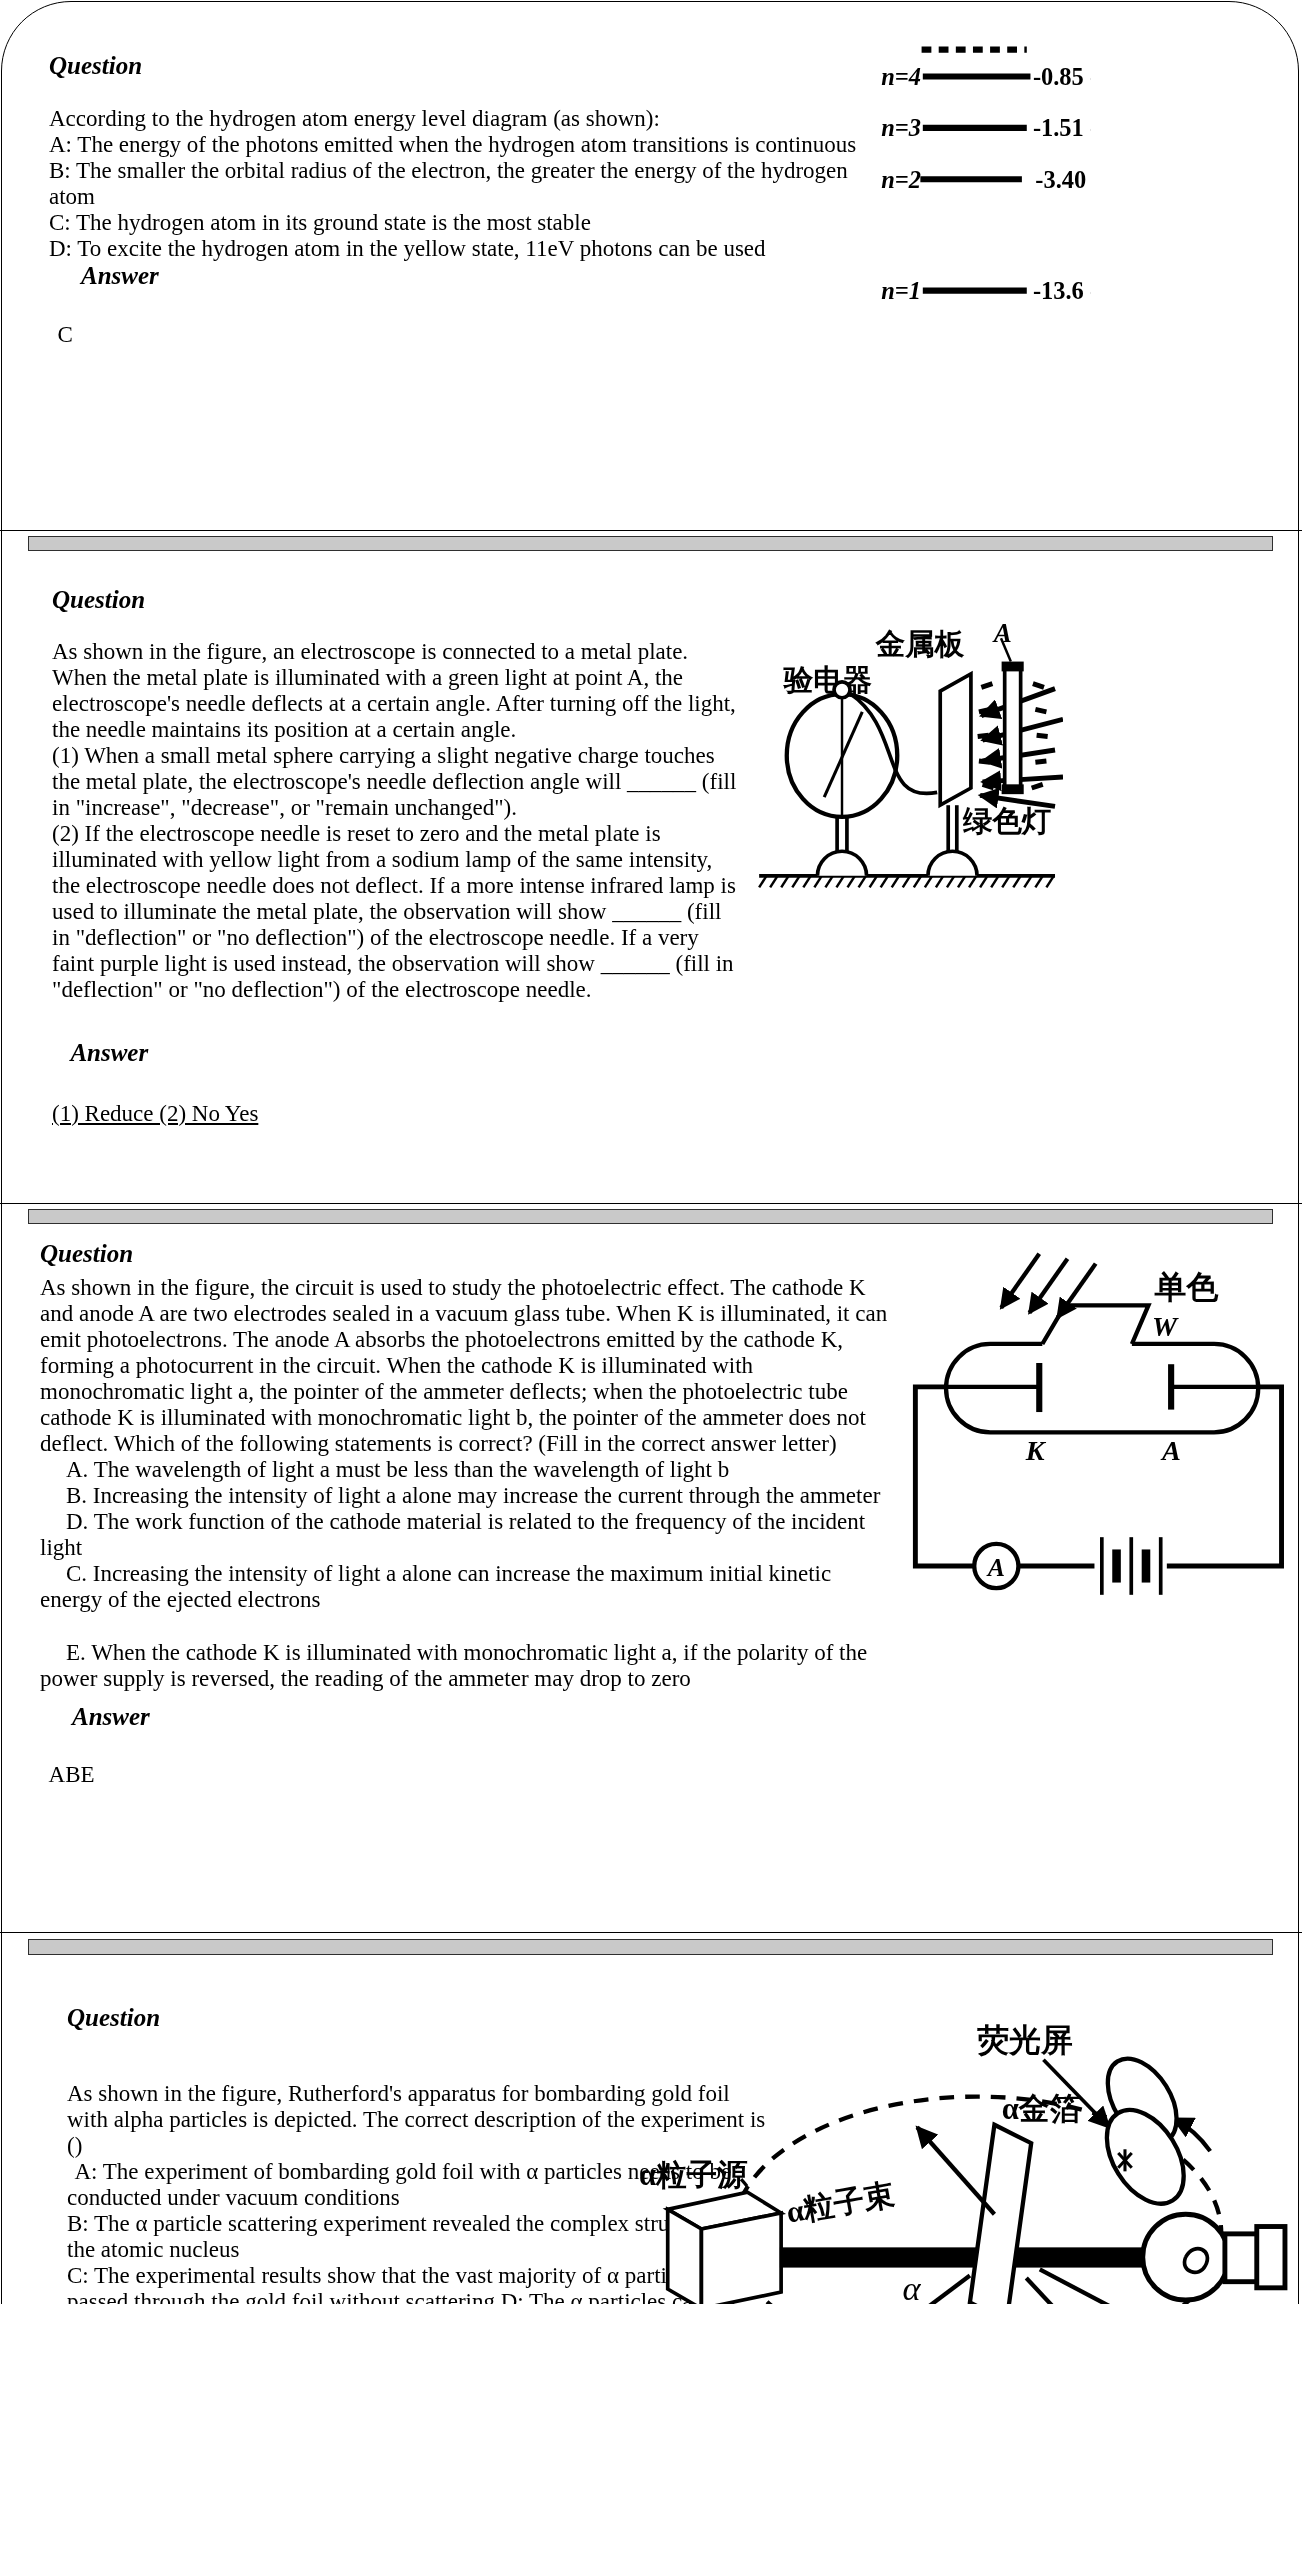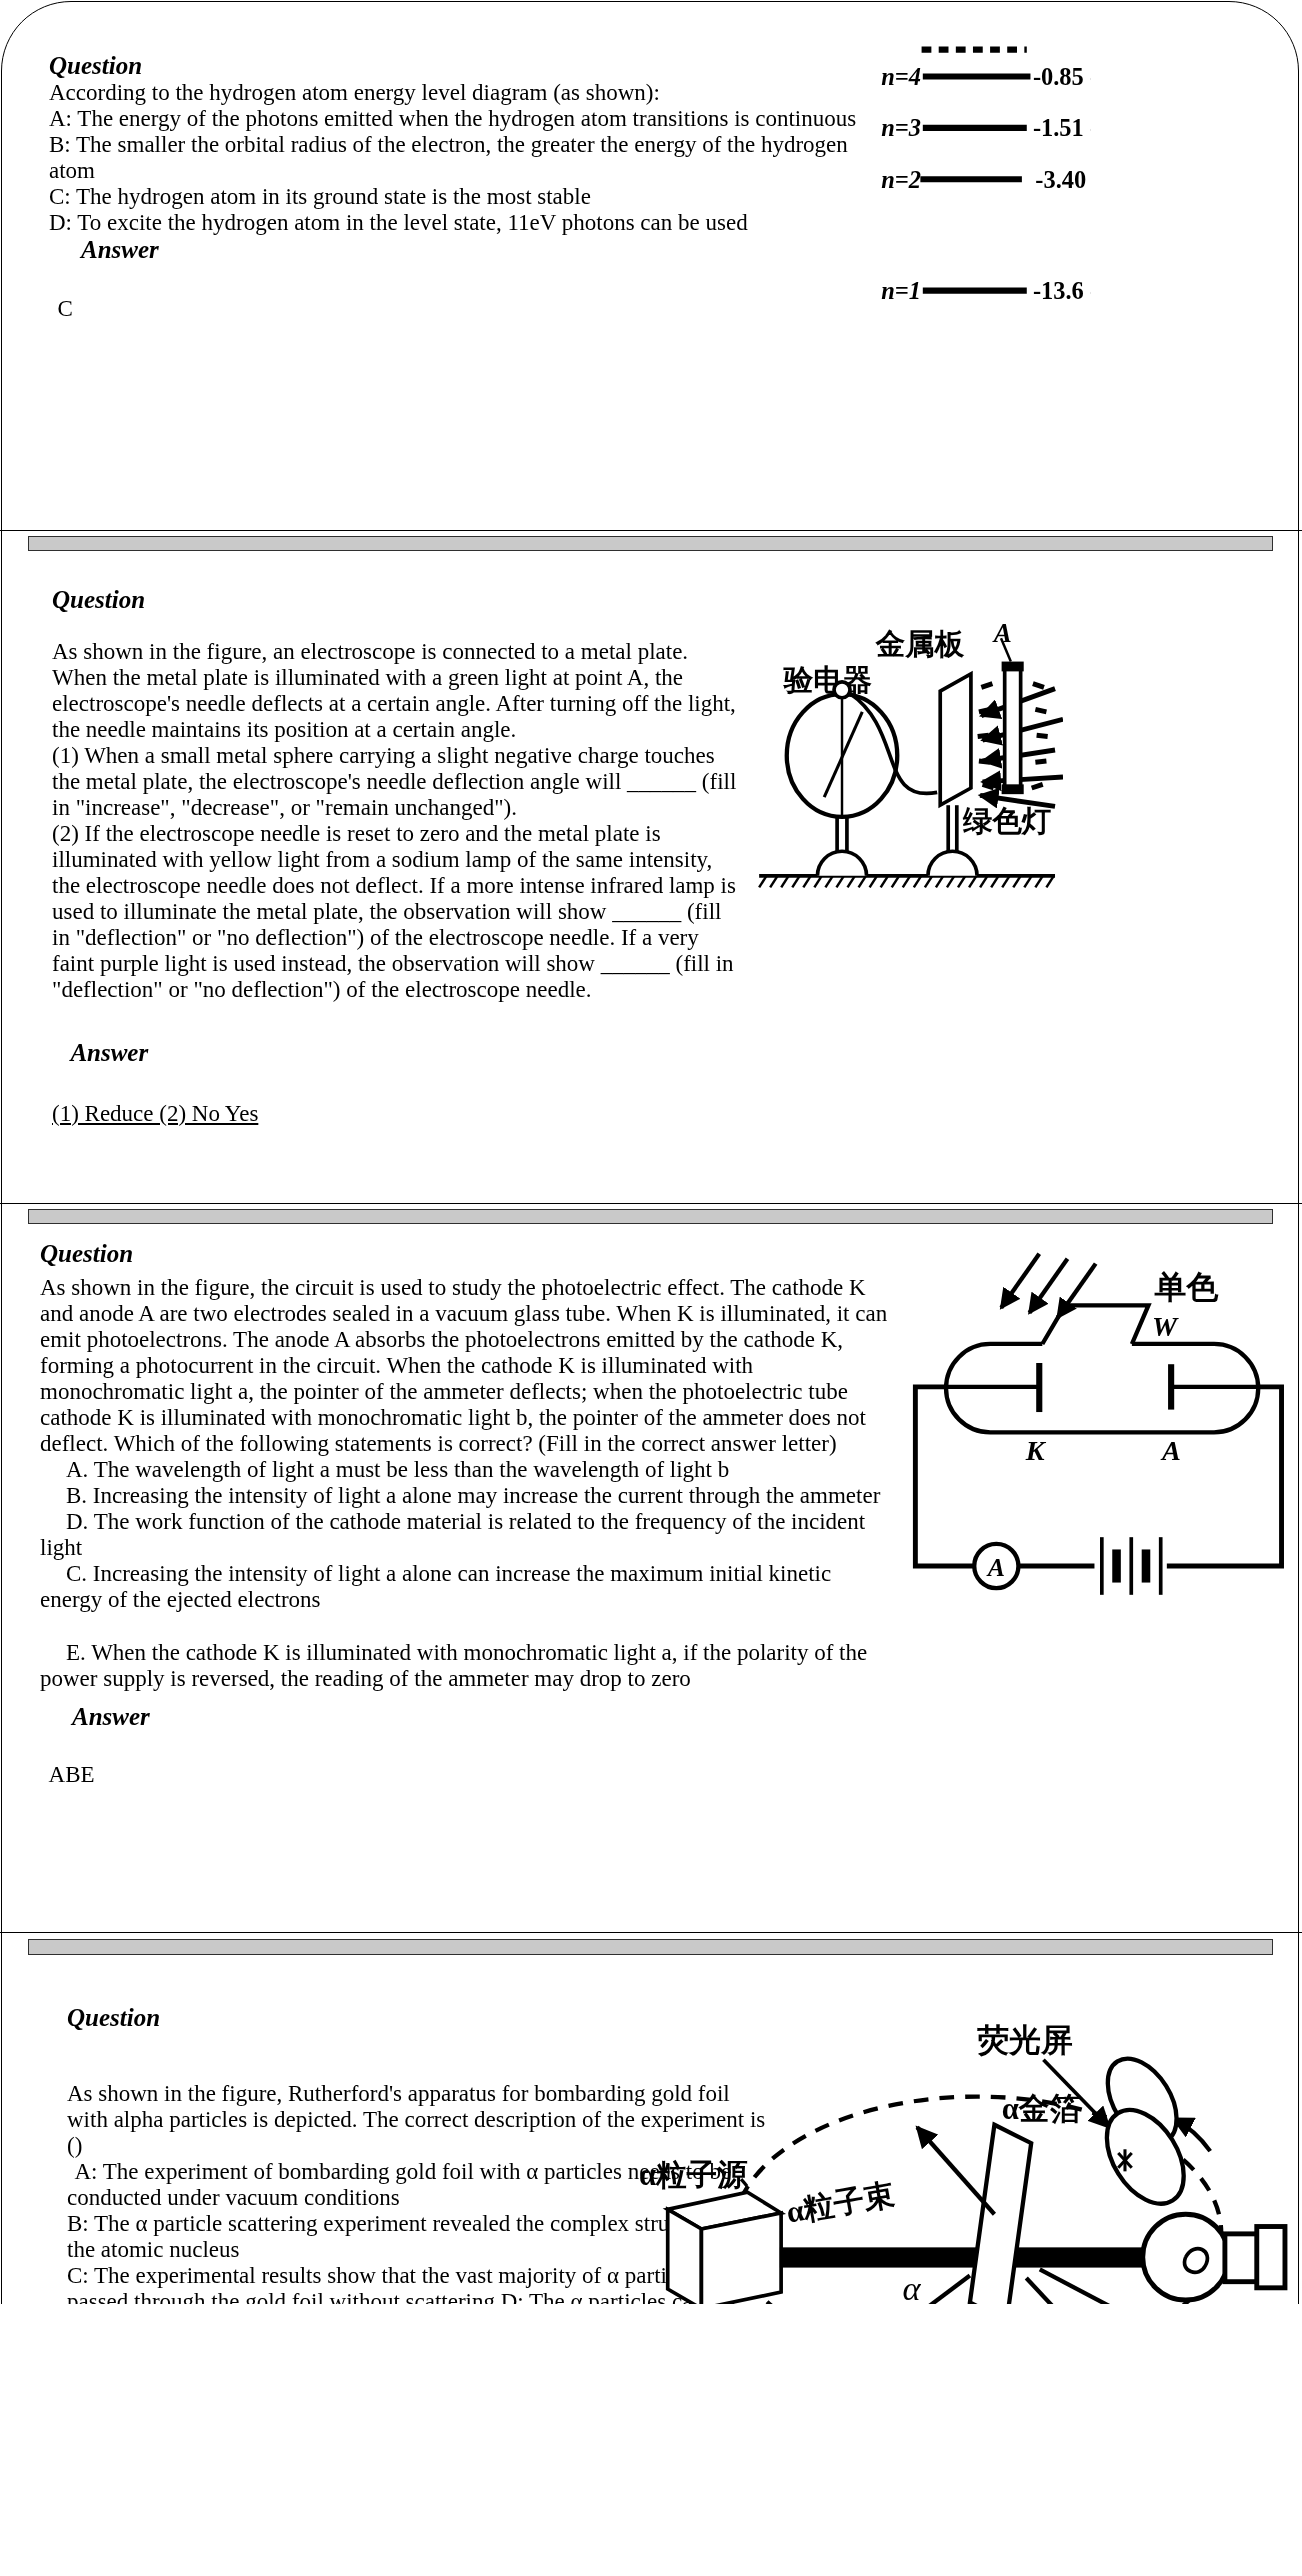--- a/index.html
+++ b/index.html
@@ -25,26 +25,26 @@
   .ital{font-style:italic;font-weight:bold;}
 </style>
 </head>
 <body>
 
 <div class="page">
   <div class="card-border"></div>
 
   <div class="section sec-line" id="s1" style="top:0;height:531px;padding:52px 0 0 49px;">
     <p class="qhead">Question</p>
-    <div class="body-text" style="max-width:834px;">
+    <div class="body-text" style="max-width:834px;margin-top:26px;">
       <p class="mb2">According to the hydrogen atom energy level diagram (as shown):</p>
       <p class="mb2">A: The energy of the photons emitted when the hydrogen atom transitions is continuous</p>
       <p class="mb2">B: The smaller the orbital radius of the electron, the greater the energy of the hydrogen atom</p>
       <p class="mb2">C: The hydrogen atom in its ground state is the most stable</p>
-      <p class="mb">D: To excite the hydrogen atom in the level state, 11eV photons can be used</p>
+      <p class="mb">D: To excite the hydrogen atom in the yellow state, 11eV photons can be used</p>
     </div>
     <p class="ahead answer-label">Answer</p>
     <p class="body-text answer-value" style="margin-top:32px;">C</p>
   </div>
 
   <svg class="fig" style="left:880px;top:31px;" width="211" height="288" viewBox="0 0 345 470">
     <line x1="68" y1="30" x2="240" y2="30" stroke="#000" stroke-width="10" stroke-dasharray="16 12"></line>
     <text x="2" y="88" font-size="40" class="ital">n=4</text>
     <line x1="70" y1="74" x2="246" y2="74" stroke="#000" stroke-width="10"></line>
     <text x="250" y="88" font-size="40" font-weight="bold">-0.85 eV</text>

